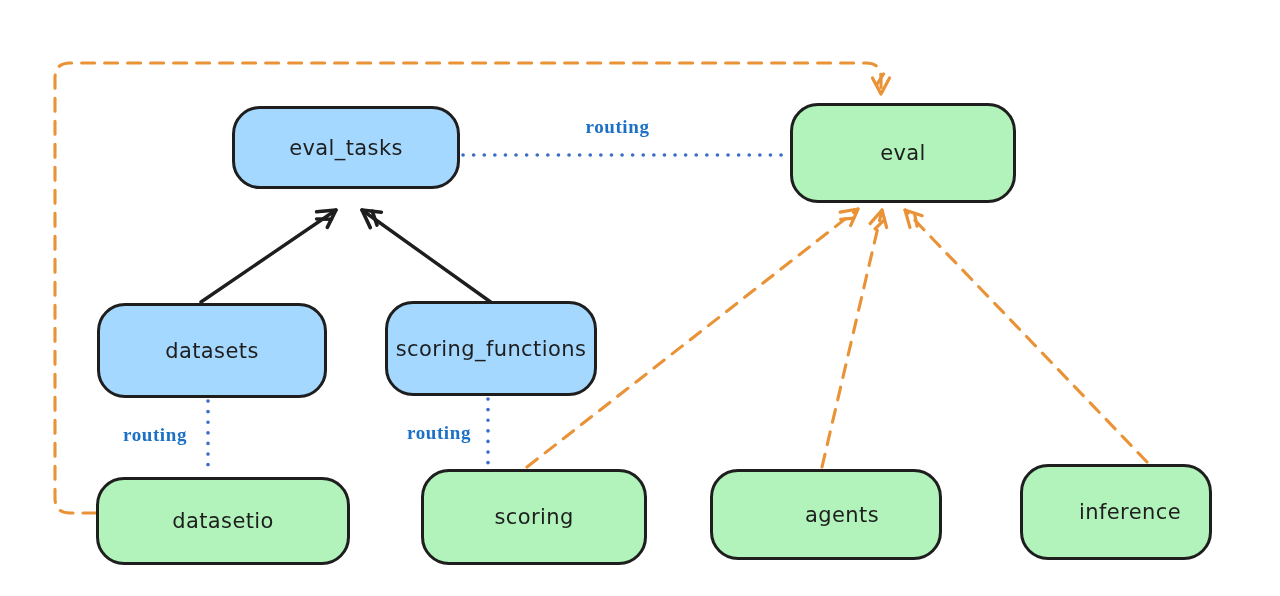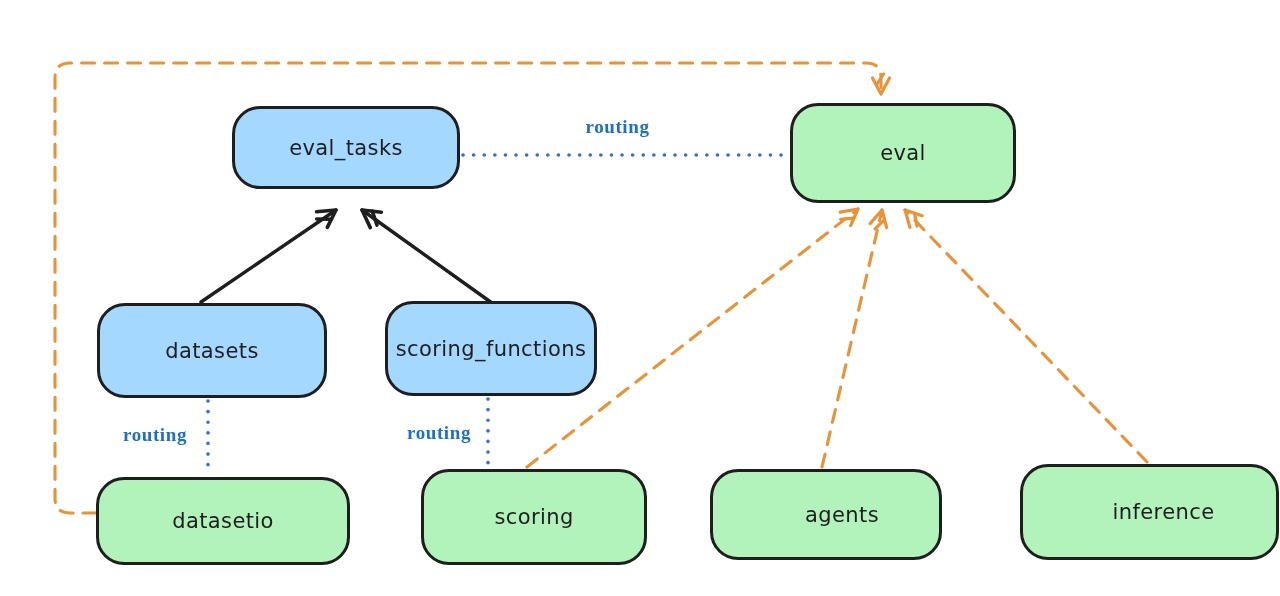--- a/index.html
+++ b/index.html
@@ -109,21 +109,21 @@
   </div>
 
   <div class="node node-green" style="left:397px; top:469px; width:226px; height:96px;margin-left:24px;">
     <span>scoring</span>
   </div>
 
   <div class="node node-green" style="left:710px; top:469px; width:232px; height:91px;padding-left:32px;">
     <span>agents</span>
   </div>
 
-  <div class="node node-green" style="left:1020px; top:464px; width:259px; height:96px;padding-left:28px;">
+  <div class="node node-green" style="left:1020px; top:464px; width:192px; height:96px;padding-left:28px;">
     <span>inference</span>
   </div>
 
   <div class="edge-label" style="left:570px; top:116px; width:95px;">routing</div>
   <div class="edge-label" style="left:110px; top:424px; width:90px;">routing</div>
   <div class="edge-label" style="left:395px; top:422px; width:88px;">routing</div>
 
 </div>
 
 </body></html>

